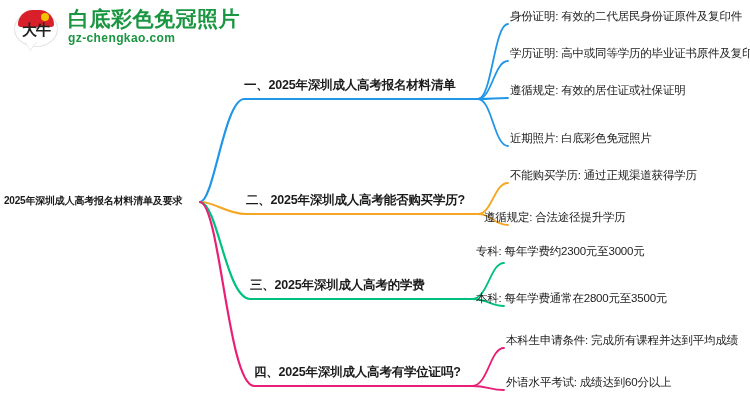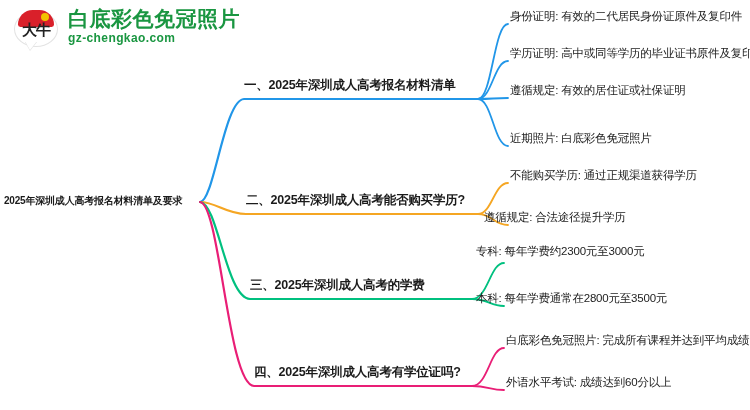--- a/index.html
+++ b/index.html
@@ -190,14 +190,14 @@
 
 <div class="node branch-node" style="left:246px; top:192px;">二、2025年深圳成人高考能否购买学历?</div>
 <div class="node leaf-node" style="left:510px; top:168px;">不能购买学历: 通过正规渠道获得学历</div>
 <div class="node leaf-node" style="left:484px; top:210px;">遵循规定: 合法途径提升学历</div>
 
 <div class="node branch-node" style="left:250px; top:277px;">三、2025年深圳成人高考的学费</div>
 <div class="node leaf-node" style="left:476px; top:244px;">专科: 每年学费约2300元至3000元</div>
 <div class="node leaf-node" style="left:476px; top:291px;">本科: 每年学费通常在2800元至3500元</div>
 
 <div class="node branch-node" style="left:254px; top:364px;">四、2025年深圳成人高考有学位证吗?</div>
-<div class="node leaf-node" style="left:506px; top:333px;">白底彩色免冠照片: 完成所有课程并达到平均成绩</div>
+<div class="node leaf-node" style="left:506px; top:333px;">本科生申请条件: 完成所有课程并达到平均成绩</div>
 <div class="node leaf-node" style="left:506px; top:375px;">外语水平考试: 成绩达到60分以上</div>
 
 </body></html>

